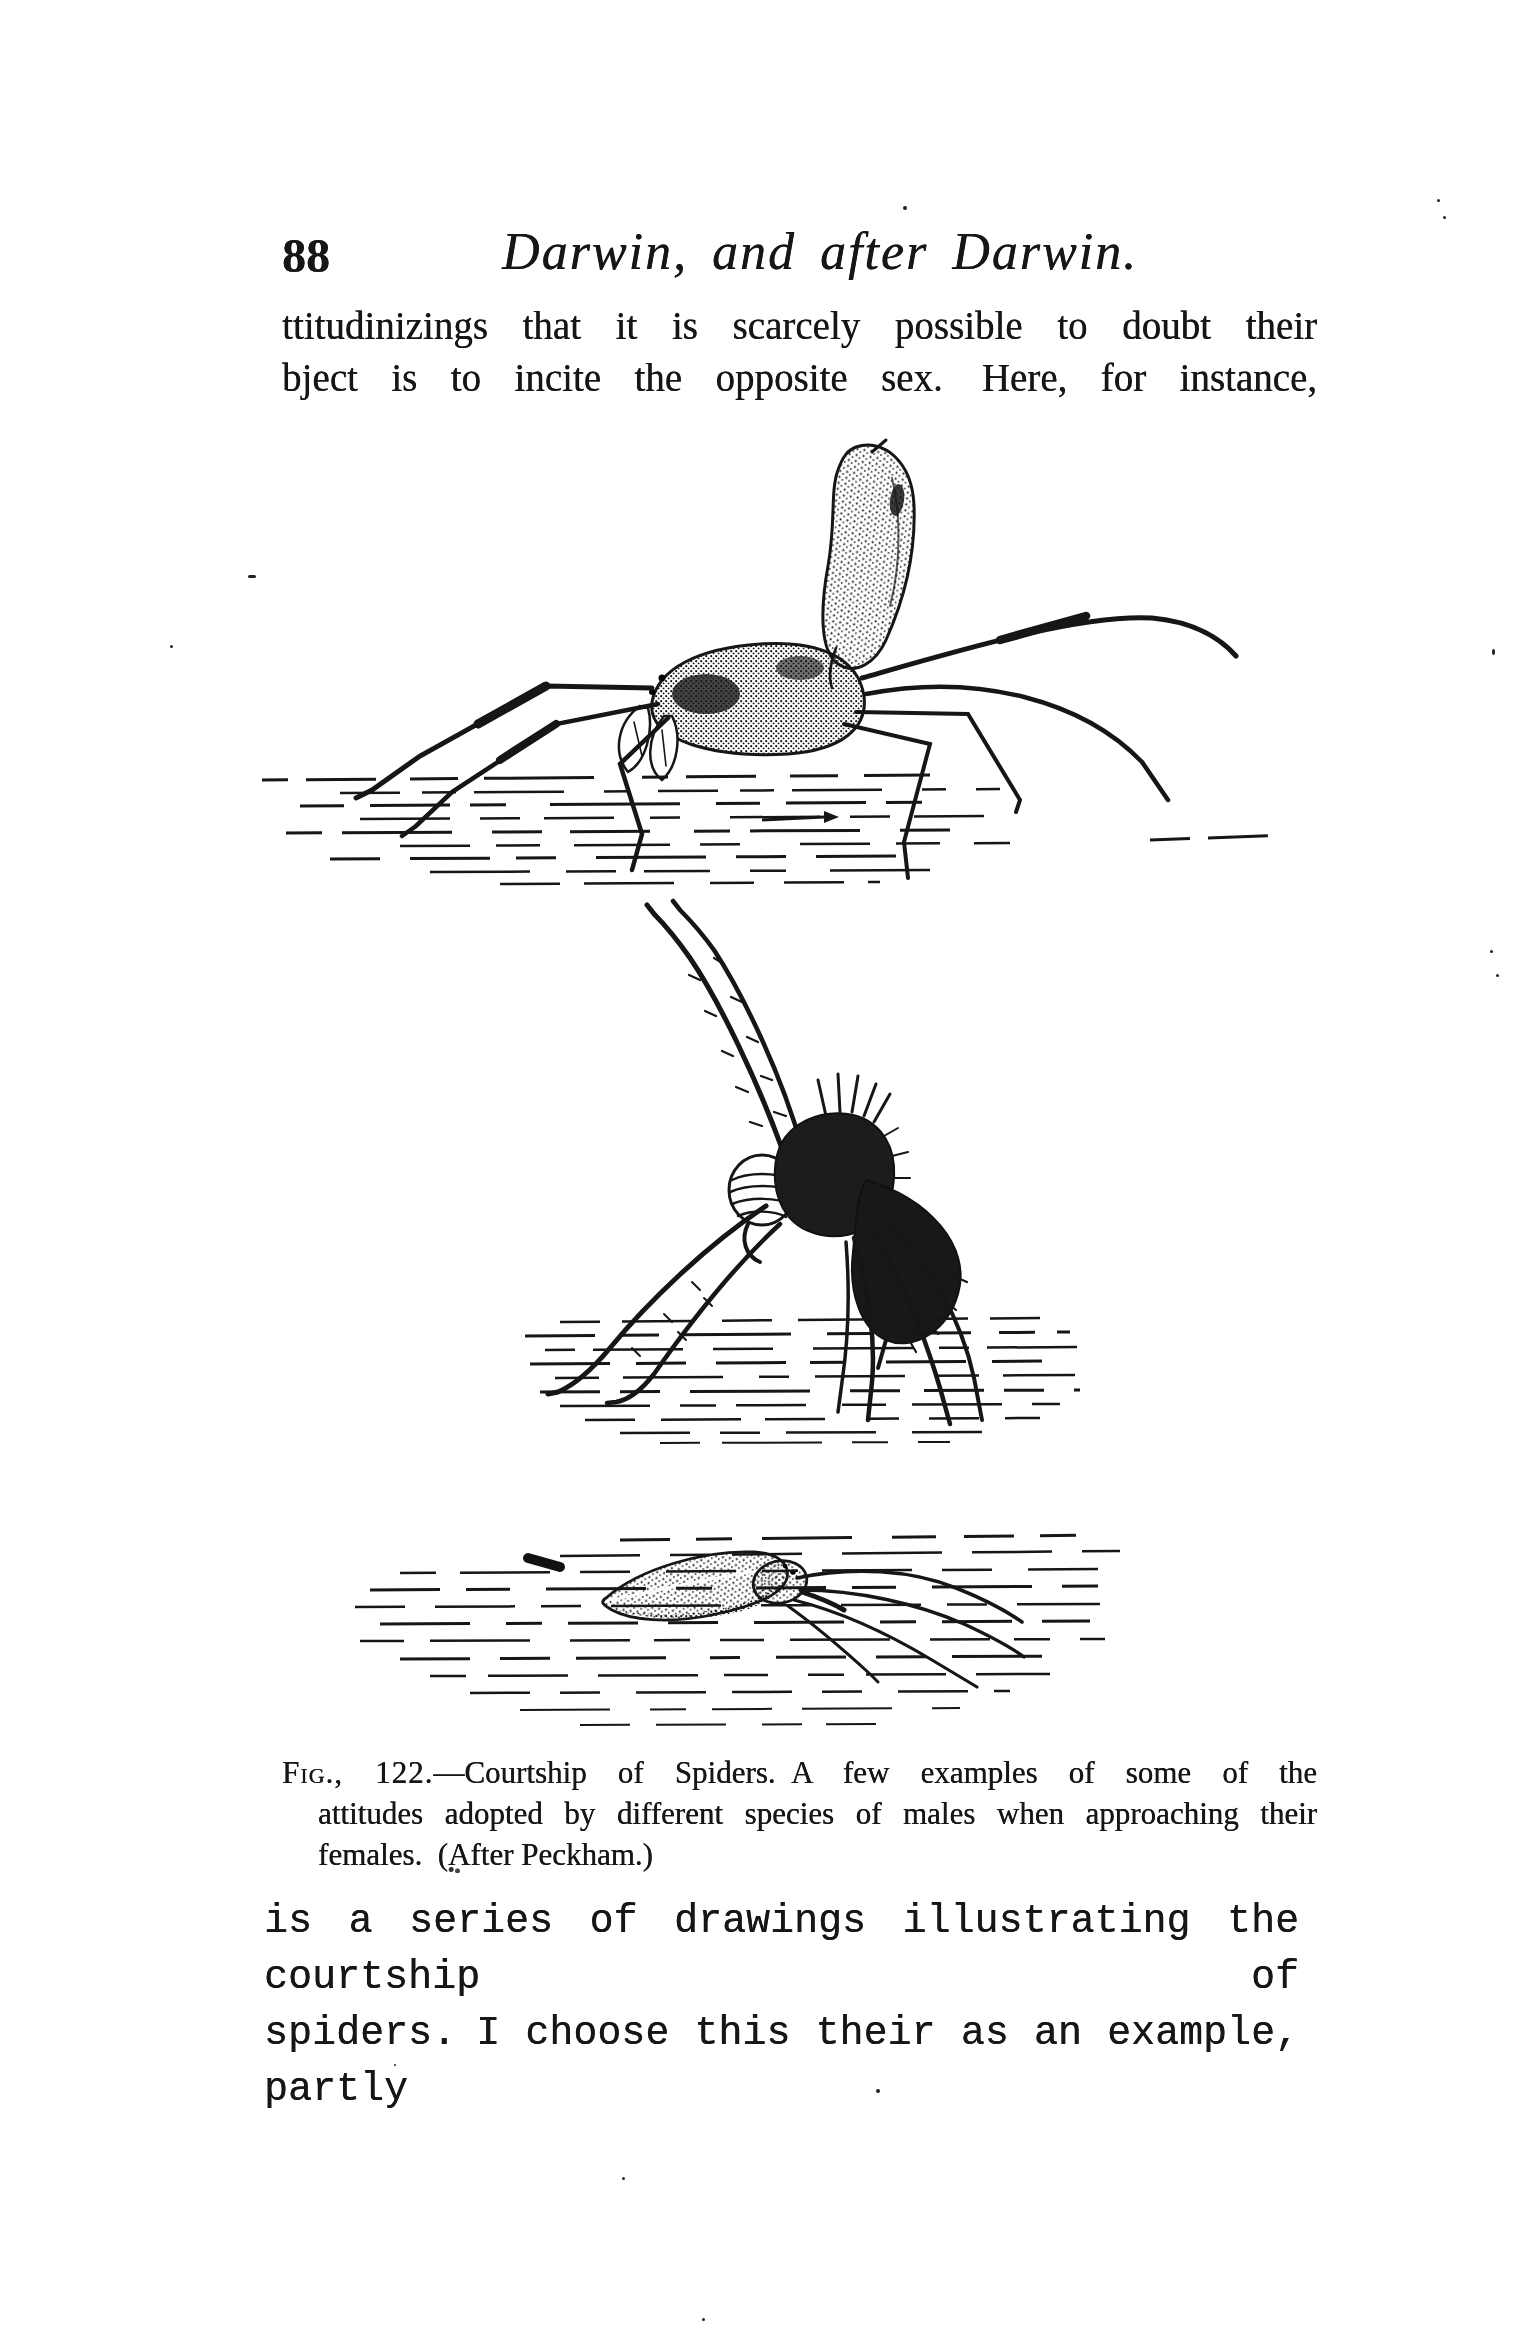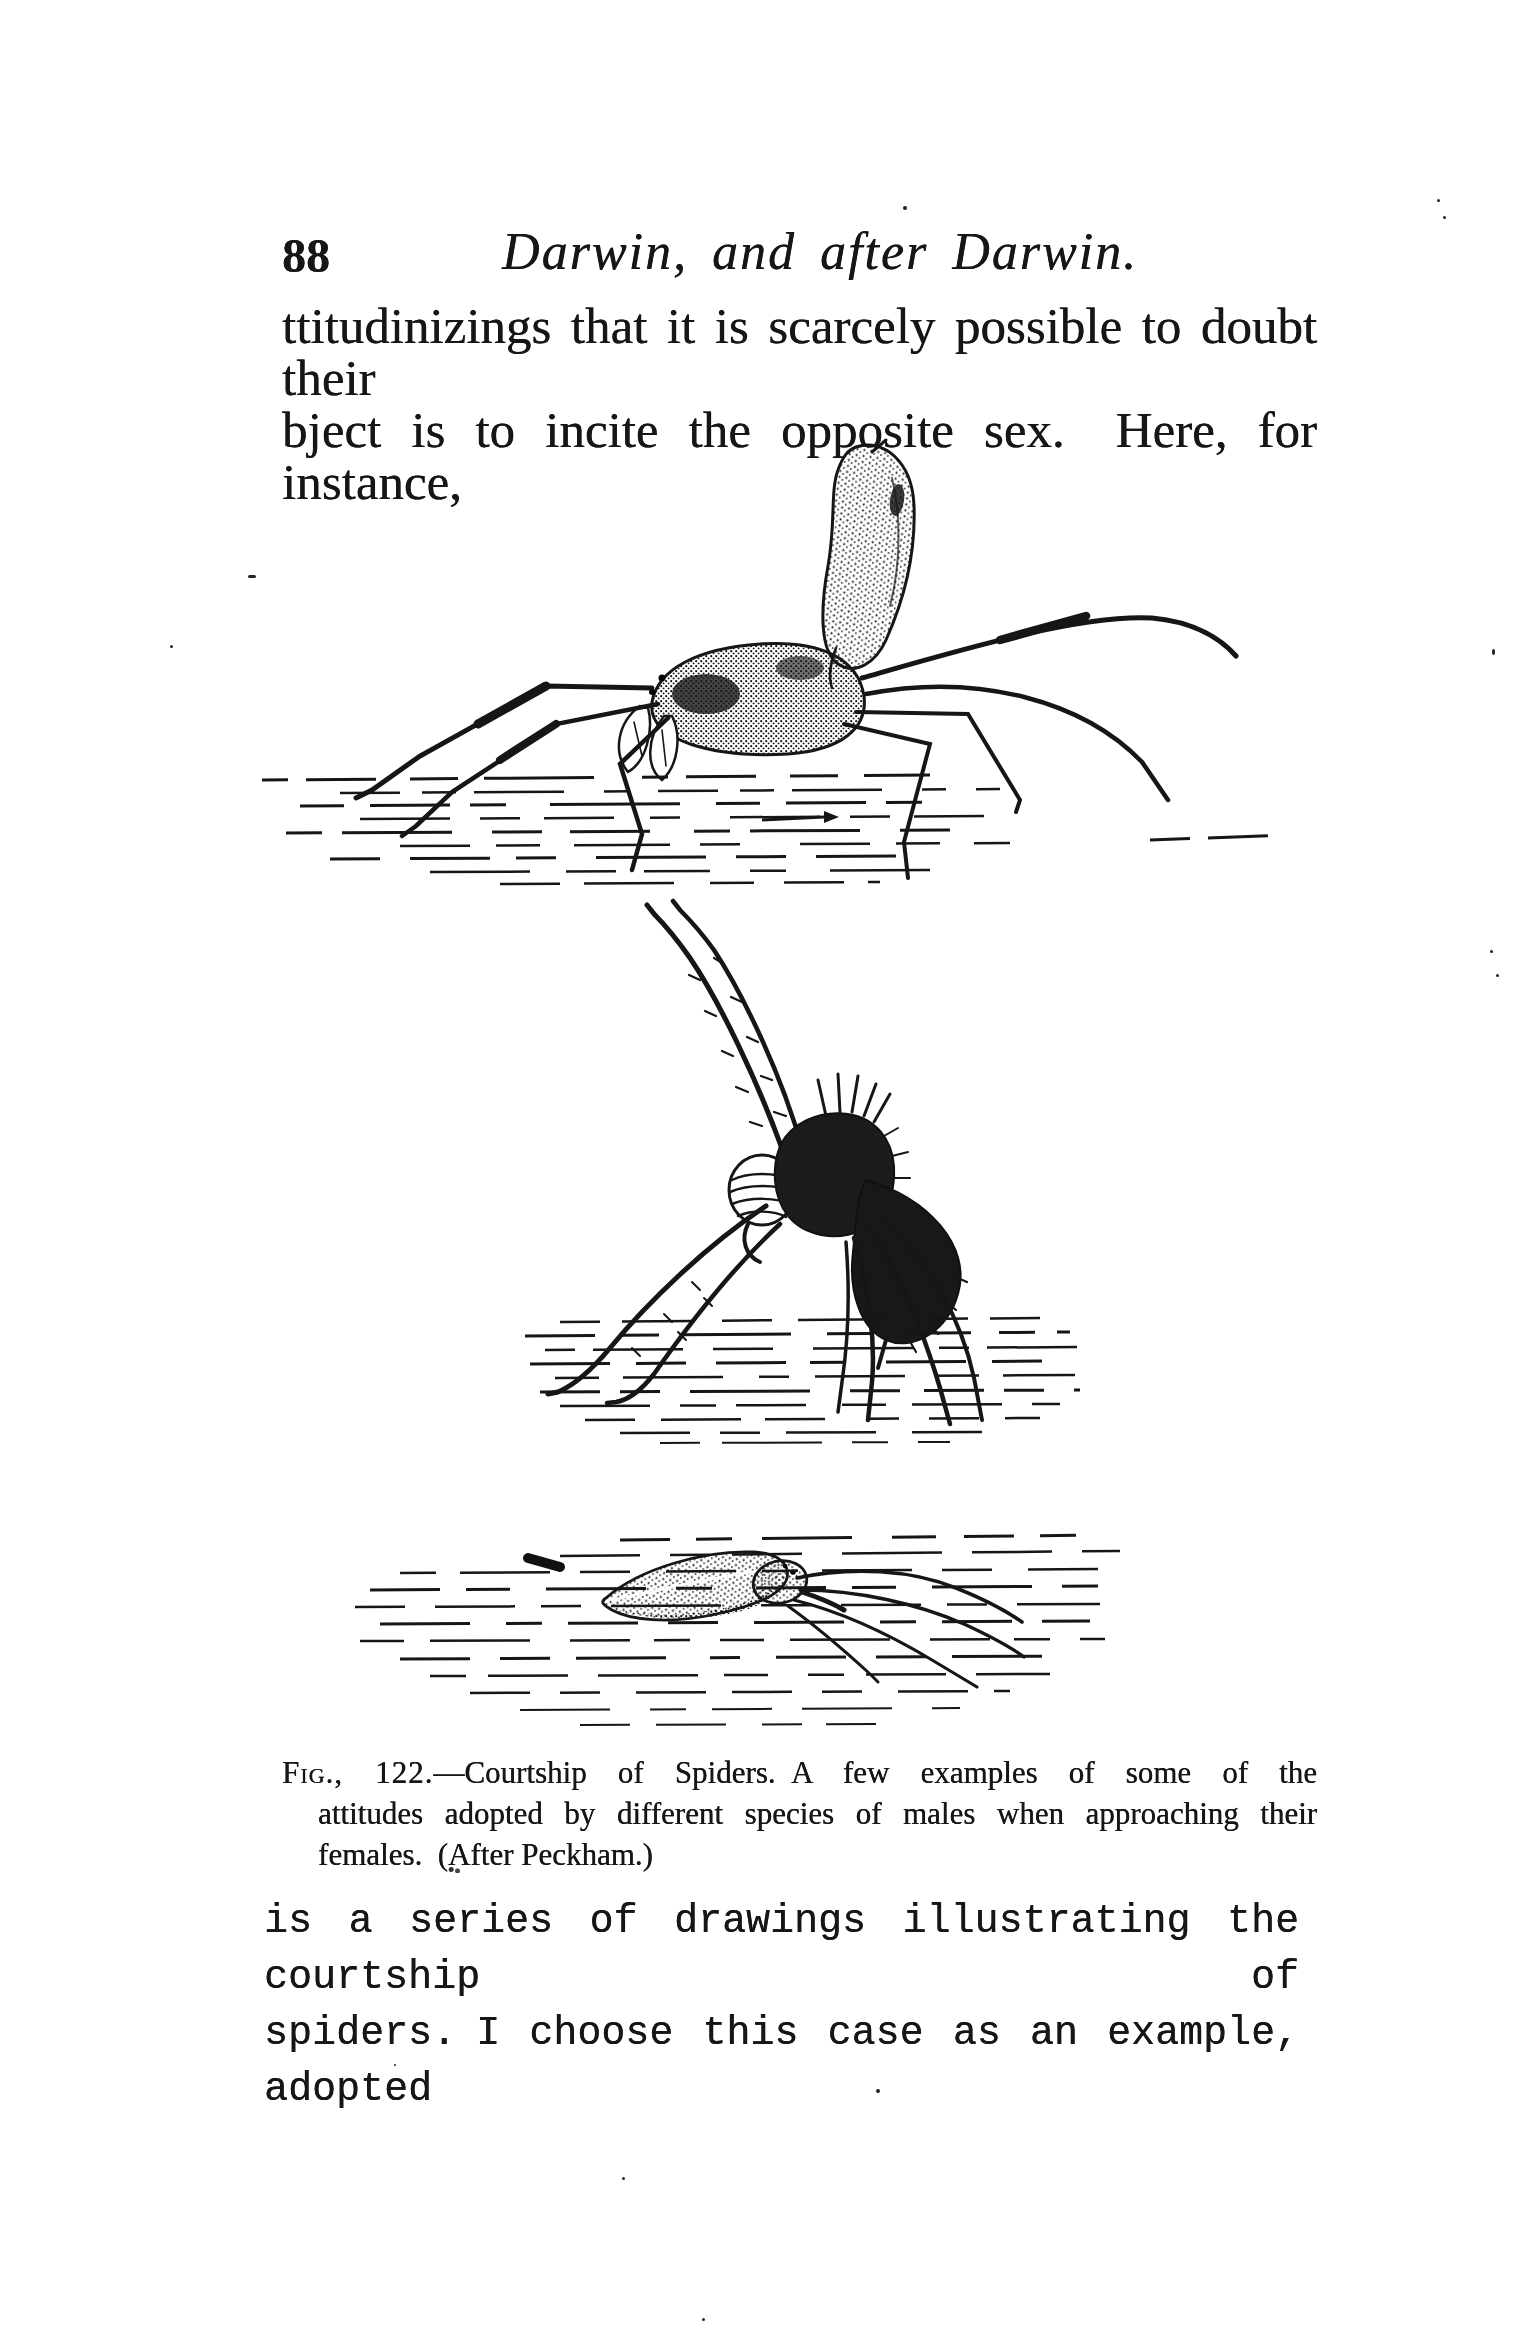--- a/index.html
+++ b/index.html
@@ -5,21 +5,21 @@
   html,body{margin:0;padding:0;background:#ffffff;}
   .page{
     position:relative;width:1513px;height:2334px;margin:0 auto;
     background:#ffffff;color:#161616;overflow:hidden;
     font-family:"Liberation Serif","DejaVu Serif",serif;
     text-shadow:0.35px 0 0 currentColor;
   }
   .abs{position:absolute;}
   .pagenum{left:282px;top:228px;font-size:48px;font-weight:bold;}
   .runtitle{left:470px;top:222px;font-size:52px;font-style:italic;letter-spacing:2px;word-spacing:9px;margin-left:32px;}
-  .para-top{left:282px;top:300px;width:1035px;font-size:51px;line-height:52px;}
+  .para-top{left:282px;top:300px;width:1035px;font-size:39px;line-height:52px;}
   .jline{text-align:justify;text-align-last:justify;}
   .caption{left:282px;top:1752px;width:1035px;font-size:31px;line-height:41px;}
   .cap-indent{width:999px;margin-left:36px;}
   .cap-last{margin-left:36px;text-align:left;}
   .smallcaps{font-variant:small-caps;letter-spacing:1px;}
   .para-bottom{left:264px;top:1894px;width:1035px;font-size:40px;line-height:56px;font-family:Liberation Mono, monospace;}
   .speck{position:absolute;background:#222;border-radius:50%;}
   .smudge{position:absolute;left:447px;top:1866px;width:14px;height:7px;
     background:radial-gradient(circle at 30% 50%, #333 0 2px, transparent 3px),
                radial-gradient(circle at 75% 70%, #444 0 2px, transparent 3px);}
@@ -160,21 +160,21 @@
   <div class="abs caption">
     <div class="jline"><span class="smallcaps">Fig., 122.</span><span>—Courtship of Spiders. A few examples of some of the</span></div>
     <div class="jline cap-indent">attitudes adopted by different species of males when approaching their</div>
     <div class="cap-last">females. (After Peckham.)</div>
   </div>
 
   <div class="smudge"></div>
 
   <div class="abs para-bottom">
     <div class="jline">is a series of drawings illustrating the courtship of</div>
-    <div class="jline">spiders. I choose this case as an example, adopted</div>
+    <div class="jline">spiders. I choose this their as an example, partly</div>
   </div>
 
   <div class="speck" style="left:903px;top:206px;width:4px;height:4px;"></div>
   <div class="speck" style="left:1437px;top:199px;width:3px;height:3px;"></div>
   <div class="speck" style="left:1443px;top:216px;width:3px;height:3px;"></div>
   <div class="speck" style="left:248px;top:575px;width:8px;height:3px;border-radius:2px;"></div>
   <div class="speck" style="left:170px;top:645px;width:3px;height:3px;"></div>
   <div class="speck" style="left:1492px;top:649px;width:3px;height:6px;"></div>
   <div class="speck" style="left:1490px;top:950px;width:3px;height:3px;"></div>
   <div class="speck" style="left:1496px;top:974px;width:3px;height:3px;"></div>

